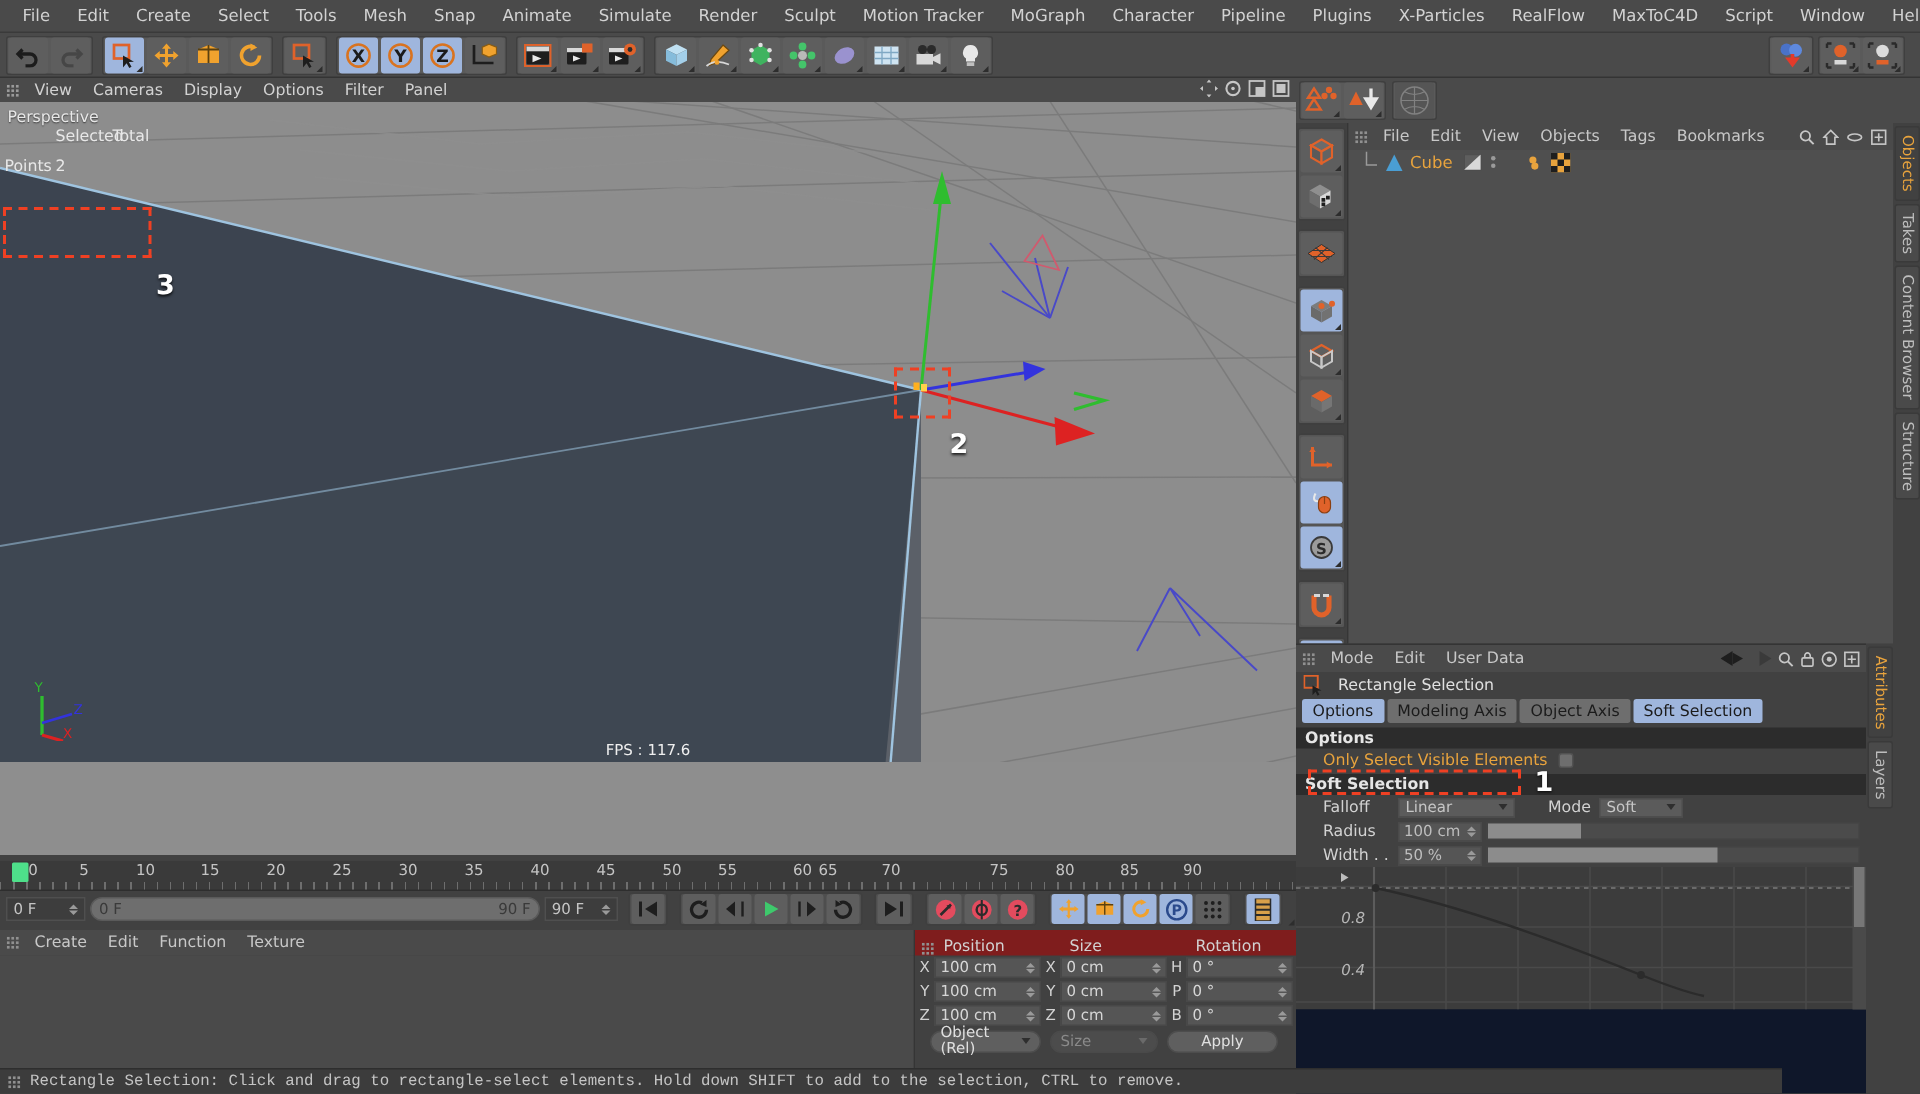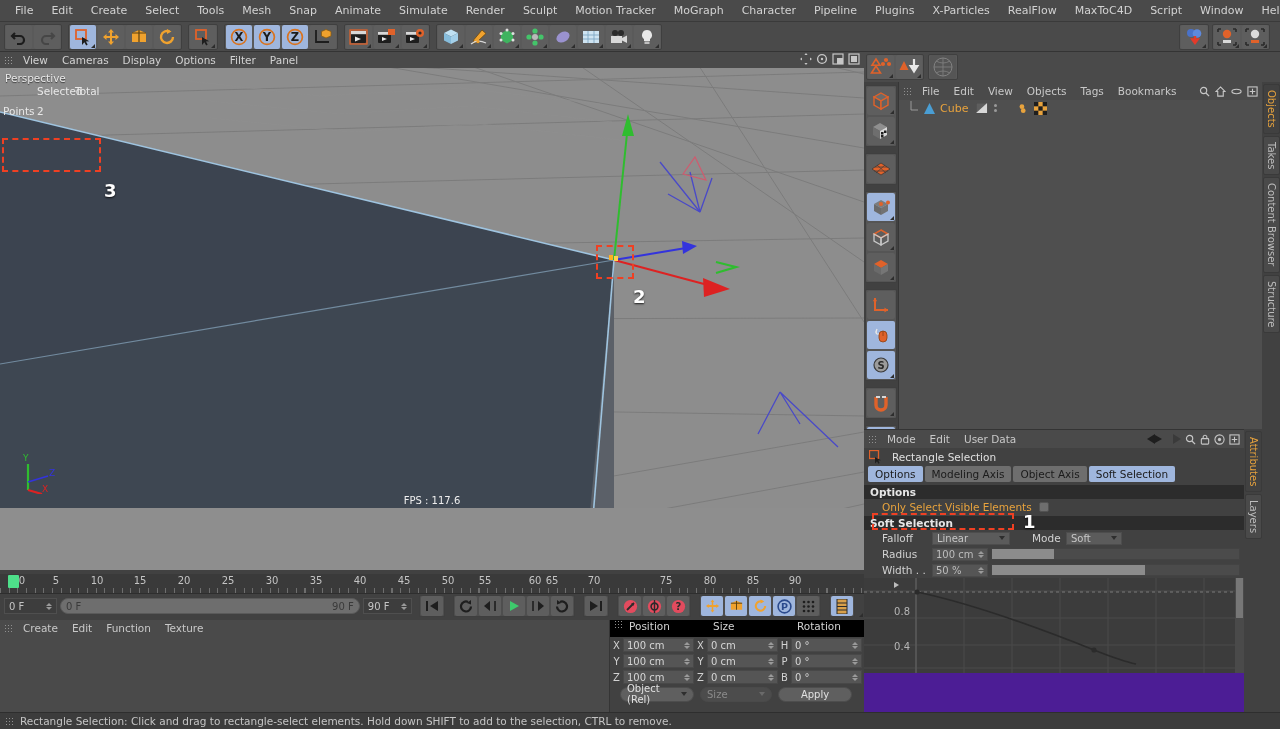--- a/index.html
+++ b/index.html
@@ -83,42 +83,42 @@
   .atab { background: #6e6e6e; border-radius: 2px; font-size: 10.5px; padding: 2px 7px; color: #1b1b1b; }
   .atab.sel { background: #9fb6dd; }
   .sechdr { background: #2c2c2c; color: #e6e6e6; font-size: 10.5px; font-weight: bold; padding: 1px 6px; }
   .arow { display: flex; align-items: center; height: 16px; padding-left: 18px; font-size: 10.5px; color: #d2d2d2; }
   .dotline { flex: 0 0 auto; letter-spacing: 1.2px; color: #8c8c8c; }
   .cbox { width: 10px; height: 10px; background: #6e6e6e; border-radius: 2px; border: 1px solid #525252; }
   .num { background: #555; border: 1px solid #4a4a4a; height: 13px; font-size: 10px; color: #bdbdbd; display: flex; align-items: center; padding: 0 3px; justify-content: space-between; }
   .slider { height: 12px; background: #4b4b4b; border: 1px solid #434343; position: relative; }
   .slider .fill { position: absolute; left:0; top:0; bottom:0; background: #8c8c8c; }
   .dd { background: #5b5b5b; border: 1px solid #4d4d4d; height: 13px; display: flex; align-items: center; padding: 0 4px; justify-content: space-between; font-size: 10px; color: #c6c6c6; }
-  #curvebox { flex: 1; background: #4c1d95; position: relative; overflow: hidden; }
+  #curvebox { flex: 1; background: #0f172a; position: relative; overflow: hidden; font-style: italic; }
 
   
   #tlwrap { height: 44px; background: #414141; }
   #ruler { height: 20px; background: #3a3a3a; position: relative; border-bottom: 1px solid #2e2e2e; }
   .tlab { position: absolute; top: 1px; font-size: 10px; color: #c4c4c4; transform: translateX(-50%); }
   #playhead { position: absolute; left: 8px; top: 1px; width: 11px; height: 13px; background: #4ee08a; border-radius: 1px; }
   #tlctrl { height: 24px; display: flex; align-items: center; padding: 0 4px; gap: 3px; }
   .tfield { background: #3d3d3d; border: 1px solid #4f4f4f; height: 16px; display: flex; align-items: center; padding: 0 4px; font-size: 10px; color: #c4c4c4; justify-content: space-between; }
   .tbar { background: #6e6e6e; border: 1px solid #5a5a5a; border-radius: 8px; height: 16px; display: flex; align-items: center; padding: 0 5px; font-size: 10px; color: #3a3a3a; justify-content: space-between; }
   .pbtn { width: 22px; height: 20px; display: flex; align-items: center; justify-content: center; background: #5e5e5e; border-radius: 2px; margin: 0 1px; }
   .pbtn.on { background: #9fb6dd; }
   .pgroup { display: flex; background: #4e4e4e; border: 1px solid #3f3f3f; border-radius: 2px; margin-right: 5px; }
 
   
   #bottom { height: 92px; display: flex; }
   #matpanel { width: 610px; background: #414141; border-right: 1px solid #353535; }
   #matmenu { height: 17px; background: #4a4a4a; display: flex; align-items: center; padding-left: 4px; }
   #matmenu .mmi { padding: 0 7px; font-size: 10.5px; line-height: 17px; }
   #matbody { height: 75px; background: #4a4a4a; }
   #coordpanel { width: 254px; background: #414141; }
-  #coordmenu { height: 17px; background: #000000; display: flex; align-items: flex-start; padding-left: 4px; }
+  #coordmenu { height: 17px; background: #7f1d1d; display: flex; align-items: flex-end; padding-left: 4px; }
   .chdr { font-size: 10.5px; color: #d2d2d2; }
   .crow { display: flex; align-items: center; height: 16px; gap: 2px; padding: 0 2px; }
   .caxis { width: 9px; font-size: 10px; color: #d2d2d2; text-align: center; }
   .cfield { background: #555; border: 1px solid #484848; height: 14px; flex: 1; display: flex; align-items: center; padding: 0 3px; font-size: 10px; color: #d6d6d6; justify-content: space-between; }
   .btn { background: #5f5f5f; border: 1px solid #4d4d4d; border-radius: 9px; height: 15px; display: flex; align-items: center; justify-content: center; font-size: 10px; color: #e0e0e0; }
 
   
   #status { height: 17px; background: #3c3c3c; display: flex; align-items: center; padding-left: 5px; gap: 6px; border-top: 1px solid #2e2e2e; font-size: 10.5px; color: #c4c4c4; }
   .grip { width: 9px; height: 9px; background-image: radial-gradient(#909090 40%, transparent 41%); background-size: 3px 3px; }
   .spin { display: flex; flex-direction: column; gap: 1px; }
@@ -1086,16 +1086,16 @@
         <span>Size</span>
         <span class="caret" style="border-top-color:#6a6a6a"></span>
       </span>
       <span class="btn" style="width:74px">
         <span>Apply</span>
       </span>
     </div>
   </div>
 </div>
 
-<div id="status" style="position:absolute; left:0; bottom:0; width:1280px;">
+<div id="status" style="position:absolute; left:0; bottom:0; width:1188px;font-family:Liberation Mono, monospace;">
   <span class="grip"></span>
   <span>Rectangle Selection: Click and drag to rectangle-select elements. Hold down SHIFT to add to the selection, CTRL to remove.</span>
 </div>
 
 </body></html>

